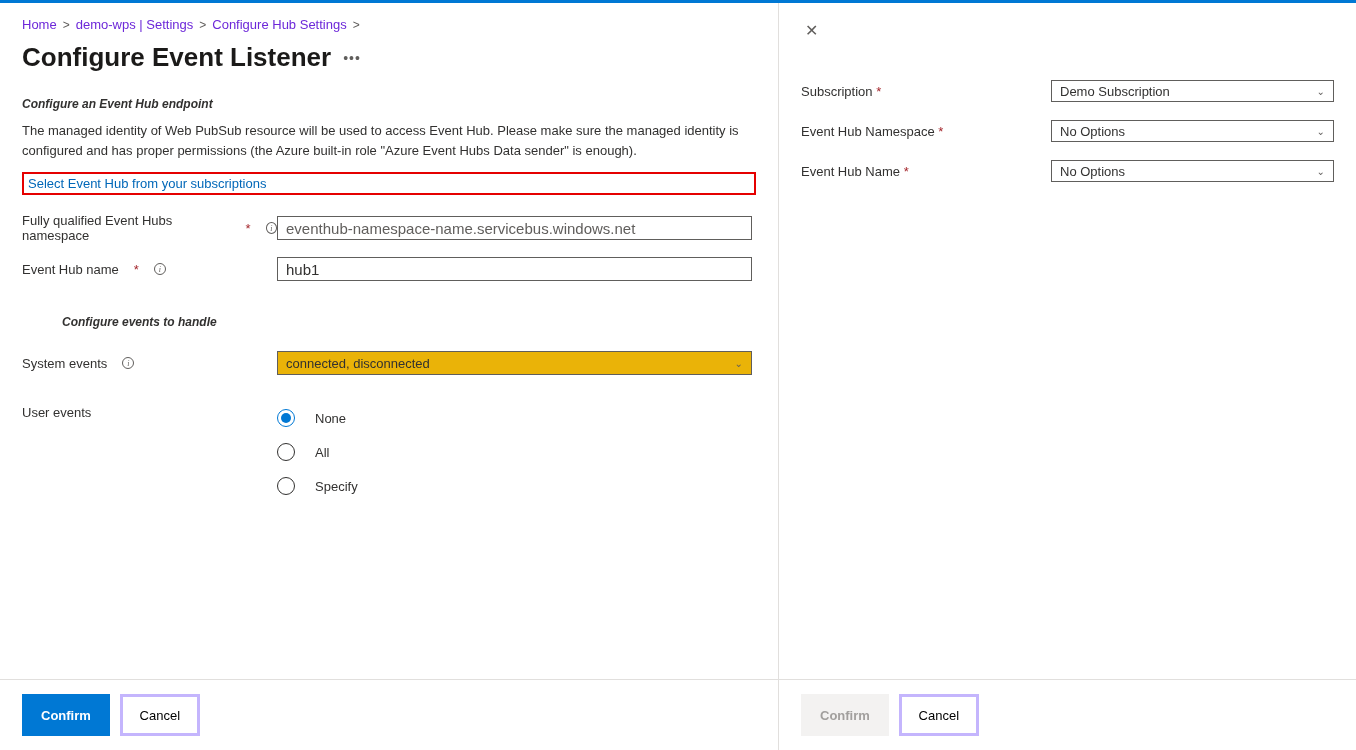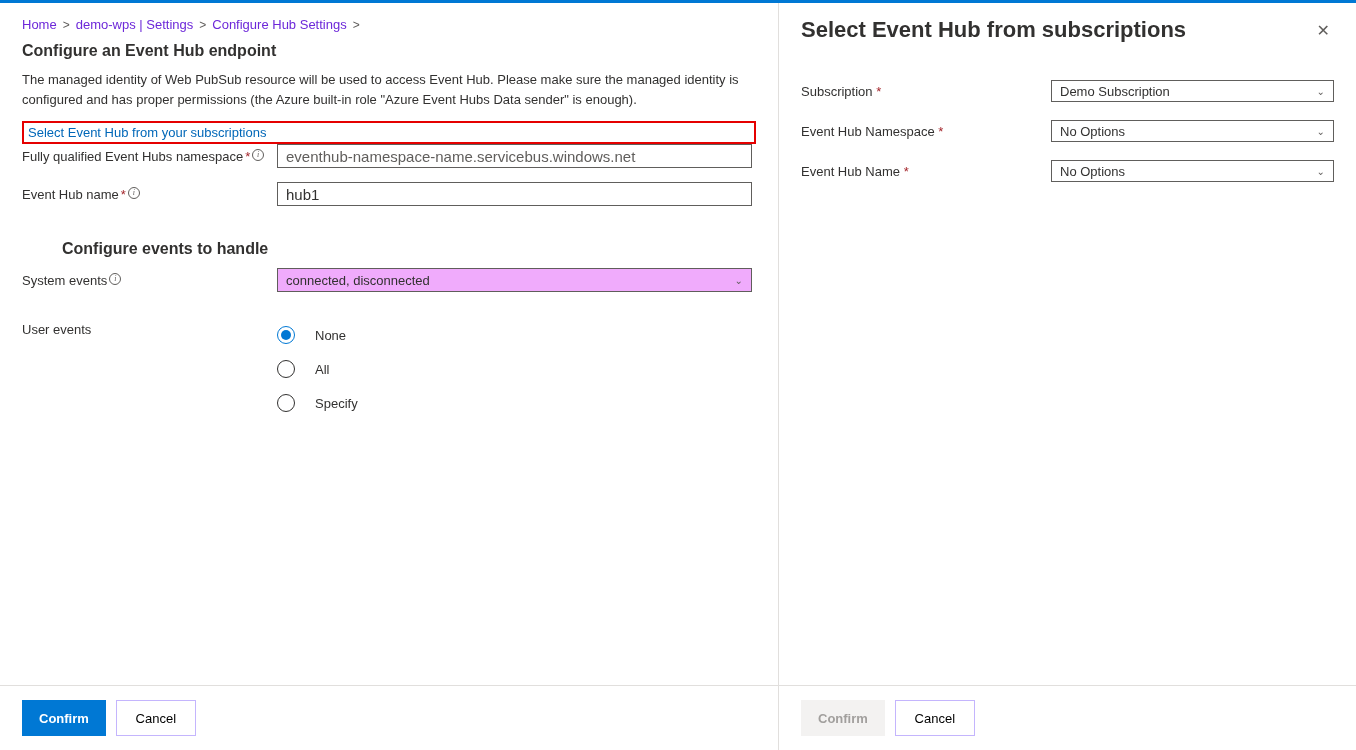--- a/index.html
+++ b/index.html
@@ -30,73 +30,73 @@
   }
 
   .breadcrumb { font-size: 13px; padding: 4px 0 10px 0; display: flex; align-items: center; flex-wrap: wrap; }
   .breadcrumb a { color: #6d28d9; text-decoration: none; cursor: pointer; }
   .crumb-sep { color: #605e5c; padding: 0 6px; font-size: 12px; }
 
   .page-title-row { display: flex; align-items: center; gap: 12px; margin-bottom: 24px; }
   h1.page-title { font-size: 26px; font-weight: 600; color: #1b1a19; }
   .more-icon { color: #605e5c; font-size: 14px; letter-spacing: 1px; cursor: pointer; }
 
-  h2.section-title { font-size: 16px; font-weight: 600; margin-bottom: 10px; }
+  h2.section-title { font-size: 12px; font-weight: 600; margin-bottom: 10px; font-style: italic; }
   .section-desc { font-size: 13px; color: #323130; line-height: 1.5; max-width: 720px; margin-bottom: 12px; }
 
   .highlight-link-box {
     display: inline-block;
     border: 2px solid #e50000;
     padding: 2px 4px;
-    margin-bottom: 0;
+    margin-bottom: 18px;
   }
   .highlight-link-box a { color: #0067b8; text-decoration: none; font-size: 13px; }
 
   .form-row { display: flex; align-items: center; margin-bottom: 14px; }
-  .form-label { width: 255px; font-size: 13px; display: flex; gap: 2px; }
+  .form-label { width: 255px; font-size: 13px; display: flex; align-items: center; gap: 15px; }
   .req { color: #a4262c; }
   .info-icon {
     display: inline-flex; align-items: center; justify-content: center;
     width: 12px; height: 12px; border: 1px solid #605e5c; border-radius: 50%;
     font-size: 8px; color: #605e5c; font-style: italic; font-family: serif;
     cursor: pointer;
   }
   .form-row input[type=text] {
     flex: 1; max-width: 475px; height: 24px;
     border: 1px solid #605e5c; padding: 0 8px; font-size: 15px;
     color: #323130; outline: none; font-family: inherit;
   }
   .form-row input[type=text]::placeholder { color: #605e5c; }
 
   .dropdown {
     flex: 1; max-width: 475px; height: 24px;
     border: 1px solid #605e5c; padding: 0 8px;
     display: flex; align-items: center; justify-content: space-between;
-    font-size: 13px; cursor: pointer; background: #f0abfc;
+    font-size: 13px; cursor: pointer; background: #eab308;
   }
   .dropdown .chevron { font-size: 10px; color: #605e5c; }
 
   .radio-group { display: flex; flex-direction: column; gap: 16px; padding-top: 4px; }
   .radio-item { display: flex; align-items: center; gap: 20px; cursor: pointer; }
   .radio-circle {
     width: 18px; height: 18px; border: 1px solid #323130; border-radius: 50%;
     display: flex; align-items: center; justify-content: center;
   }
   .radio-item.selected .radio-circle { border-color: #0078d4; }
   .radio-dot { width: 10px; height: 10px; background: #0078d4; border-radius: 50%; display: none; }
   .radio-item.selected .radio-dot { display: block; }
 
   .footer-bar {
     border-top: 1px solid #e1dfdd;
     padding: 14px 22px;
     display: flex; gap: 10px;
   }
   .btn {
-    min-width: 80px; height: 36px; padding: 0 16px;
-    font-size: 13px; border: 1px solid #c4b5fd; background: #fff;
+    min-width: 80px; height: 42px; padding: 0 16px;
+    font-size: 13px; border: 3px solid #c4b5fd; background: #fff;
     cursor: pointer; font-family: inherit;
   }
   .btn.primary { background: #0078d4; color: #fff; border-color: #0078d4; font-weight: 600; }
   .btn.disabled { background: #f3f2f1; color: #a19f9d; border-color: #f3f2f1; cursor: default; font-weight: 600; }
 
   .right-header { display: flex; align-items: flex-start; justify-content: space-between; margin-bottom: 36px; }
   .right-title { font-size: 22px; font-weight: 600; }
   .close-x { font-size: 16px; color: #605e5c; cursor: pointer; background: none; border: none; padding: 4px; }
 
   .right-form-row { display: flex; align-items: center; margin-bottom: 18px; }
@@ -121,20 +121,24 @@
 
     <div class="breadcrumb">
       <a>Home</a>
       <span class="crumb-sep">&gt;</span>
       <a>demo-wps | Settings</a>
       <span class="crumb-sep">&gt;</span>
       <a>Configure Hub Settings</a>
       <span class="crumb-sep">&gt;</span>
     </div>
 
+    <div class="page-title-row">
+      <h1 class="page-title">Configure Event Listener</h1>
+      <span class="more-icon">•••</span>
+    </div>
 
     <h2 class="section-title">Configure an Event Hub endpoint</h2>
     <p class="section-desc">The managed identity of Web PubSub resource will be used to access Event Hub. Please make sure the managed identity is configured and has proper permissions (the Azure built-in role "Azure Event Hubs Data sender" is enough).</p>
 
     <div class="highlight-link-box">
       <a>Select Event Hub from your subscriptions</a>
     </div>
 
     <div class="form-row">
       <div class="form-label">
@@ -149,21 +153,21 @@
       <div class="form-label">
         <span>Event Hub name</span>
         <span class="req">*</span>
         <span class="info-icon">i</span>
       </div>
       <input type="text" value="hub1" style="">
     </div>
 
     <h2 class="section-title section-gap">Configure events to handle</h2>
 
-    <div class="form-row" style="">
+    <div class="form-row" style="margin-top:12px;">
       <div class="form-label">
         <span>System events</span>
         <span class="info-icon">i</span>
       </div>
       <div class="dropdown">
         <span>connected, disconnected</span>
         <span class="chevron">⌄</span>
       </div>
     </div>
 
@@ -187,21 +191,20 @@
           <span>Specify</span>
         </div>
       </div>
     </div>
 
     <div class="spacer"></div>
   </div>
 
   <div class="right-panel">
     <div class="right-header">
-      <div class="right-title">Select Event Hub from subscriptions</div>
       <button class="close-x">✕</button>
     </div>
 
     <div class="right-form-row">
       <div class="right-form-label">
         <span>Subscription</span> <span class="req">*</span>
       </div>
       <div class="right-dropdown">
         <span>Demo Subscription</span>
         <span class="chevron">⌄</span>

